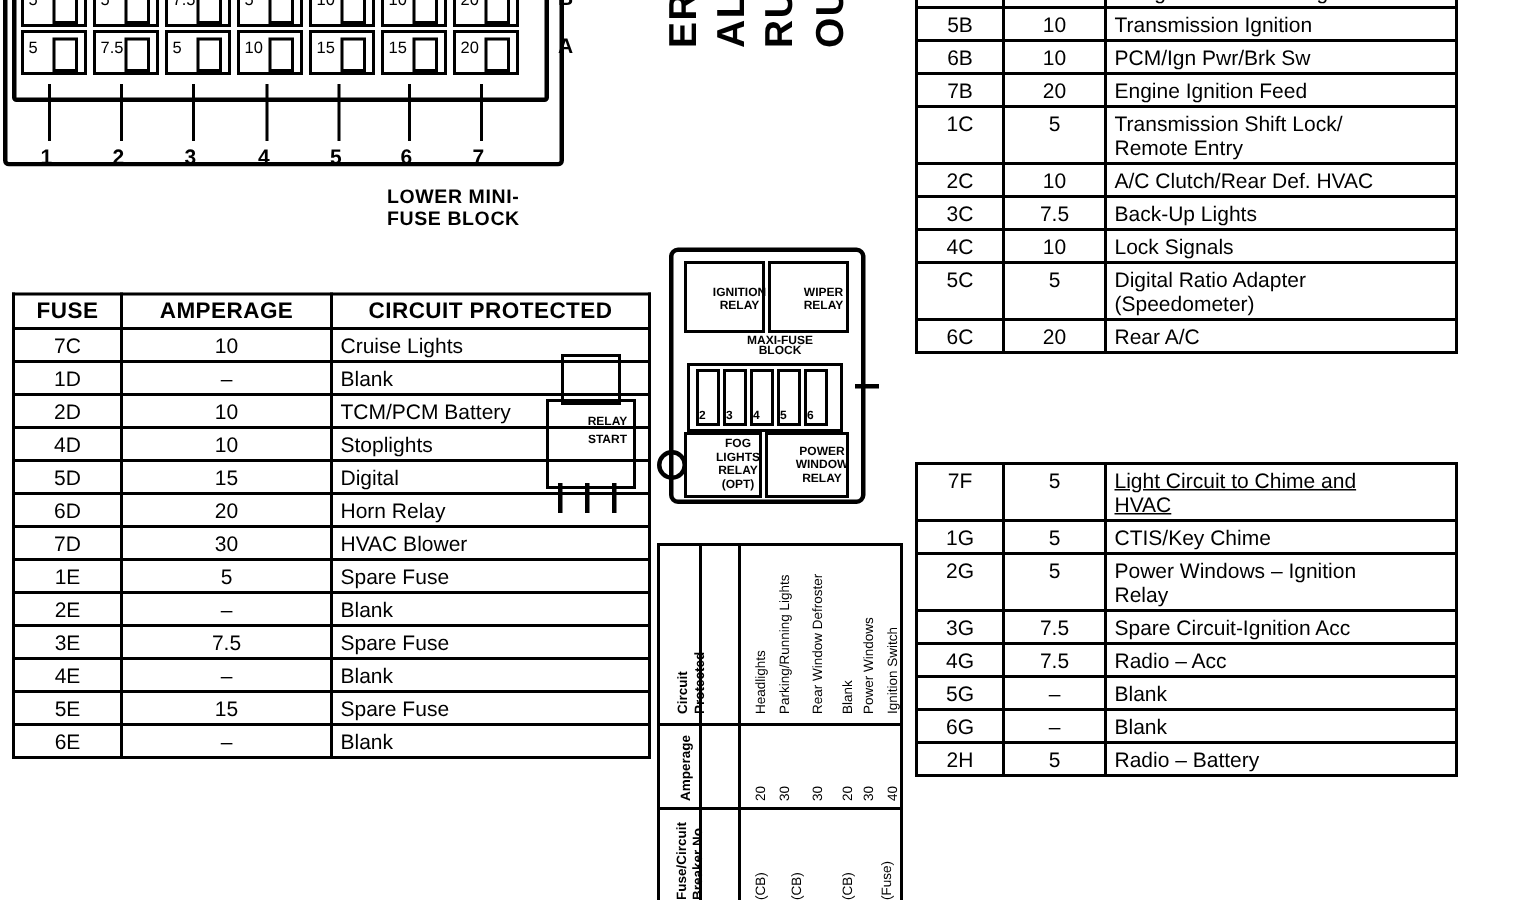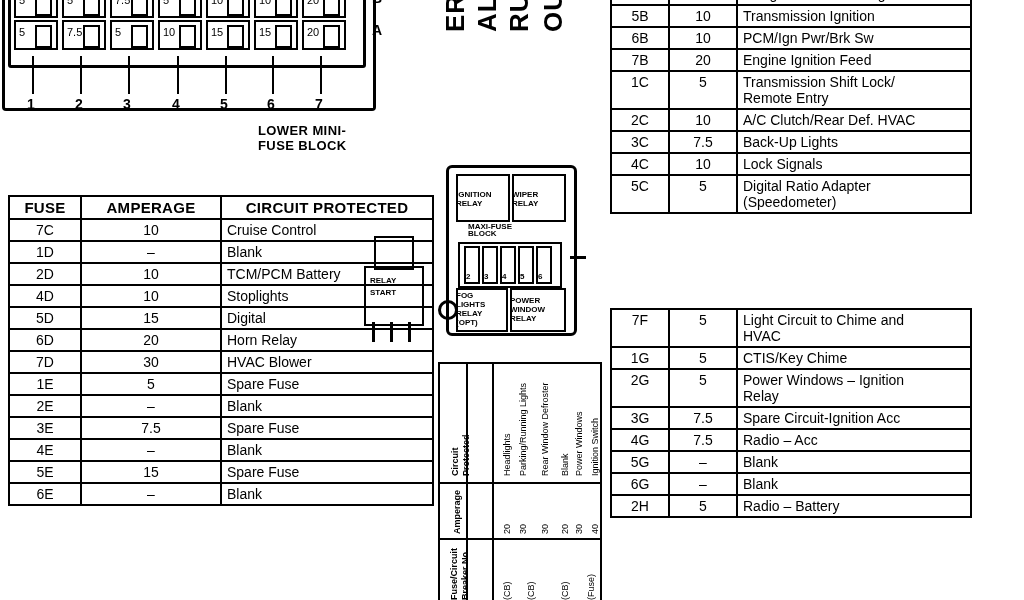--- a/index.html
+++ b/index.html
@@ -30,22 +30,22 @@
   .lower-label{position:absolute;font-size:13px;font-weight:bold;line-height:14px;
                letter-spacing:.4px;}
   .arrowtxt{position:absolute;font-size:14px;font-weight:bold;}
 
   
   .vtitle{position:absolute;font-size:26px;font-weight:bold;letter-spacing:1px;
           transform-origin:left top;transform:rotate(-90deg);white-space:nowrap;}
 
   
   .relaybox{position:absolute;border:2px solid #000;}
-  .relaytxt{position:absolute;font-size:8px;font-weight:bold;text-align:left;
-            line-height:9px;}
+  .relaytxt{position:absolute;font-size:8px;font-weight:bold;text-align:center;
+            line-height:9px;padding-left:12px;}
 
   
   #maxi{left:438px;top:160px;width:150px;height:190px;}
   #maxi .outline{position:absolute;left:8px;top:5px;width:125px;height:165px;
                  border:3px solid #000;border-radius:6px;}
   .mf-slot{position:absolute;width:12px;height:34px;border:2px solid #000;}
   .mf-num{position:absolute;font-size:8px;font-weight:bold;}
 
   
   #smalltbl{left:438px;top:362px;width:160px;height:238px;
@@ -159,21 +159,21 @@
       <tr>
         <th style="width:60px;">FUSE</th>
         <th style="width:128px;">AMPERAGE</th>
         <th style="width:200px;margin-top:16px;">CIRCUIT PROTECTED</th>
       </tr>
     </thead>
     <tbody>
       <tr>
           <td class="c">7C</td>
           <td class="c">10</td>
-          <td>Cruise Control</td>
+          <td>Cruise Lights</td>
         </tr>
       <tr>
           <td class="c">1D</td>
           <td class="c">–</td>
           <td>Blank</td>
         </tr>
       <tr>
           <td class="c">2D</td>
           <td class="c">10</td>
           <td>TCM/PCM Battery</td>
@@ -360,31 +360,36 @@
           <td class="c">4C</td>
           <td class="c">10</td>
           <td>Lock Signals</td>
         </tr>
       <tr>
           <td class="c">5C</td>
           <td class="c">5</td>
           <td style="white-space:pre-line;">Digital Ratio Adapter
 (Speedometer)</td>
         </tr>
+      <tr>
+          <td class="c">6C</td>
+          <td class="c">20</td>
+          <td>Rear A/C</td>
+        </tr>
     </tbody>
   </table>
 </div>
 
 <div class="abs" style="left:610px;top:308px;">
   <table>
     <tbody>
       <tr>
           <td class="c" style="width:46px;">7F</td>
           <td class="c" style="width:56px;">5</td>
-          <td style="width:222px;white-space:pre-line;">Light Circuit to Chime and
+          <td style="width:222px;white-space:pre-line;text-decoration:underline;">Light Circuit to Chime and
 HVAC</td>
         </tr>
       <tr>
           <td class="c">1G</td>
           <td class="c">5</td>
           <td>CTIS/Key Chime</td>
         </tr>
       <tr>
           <td class="c">2G</td>
           <td class="c">5</td>

